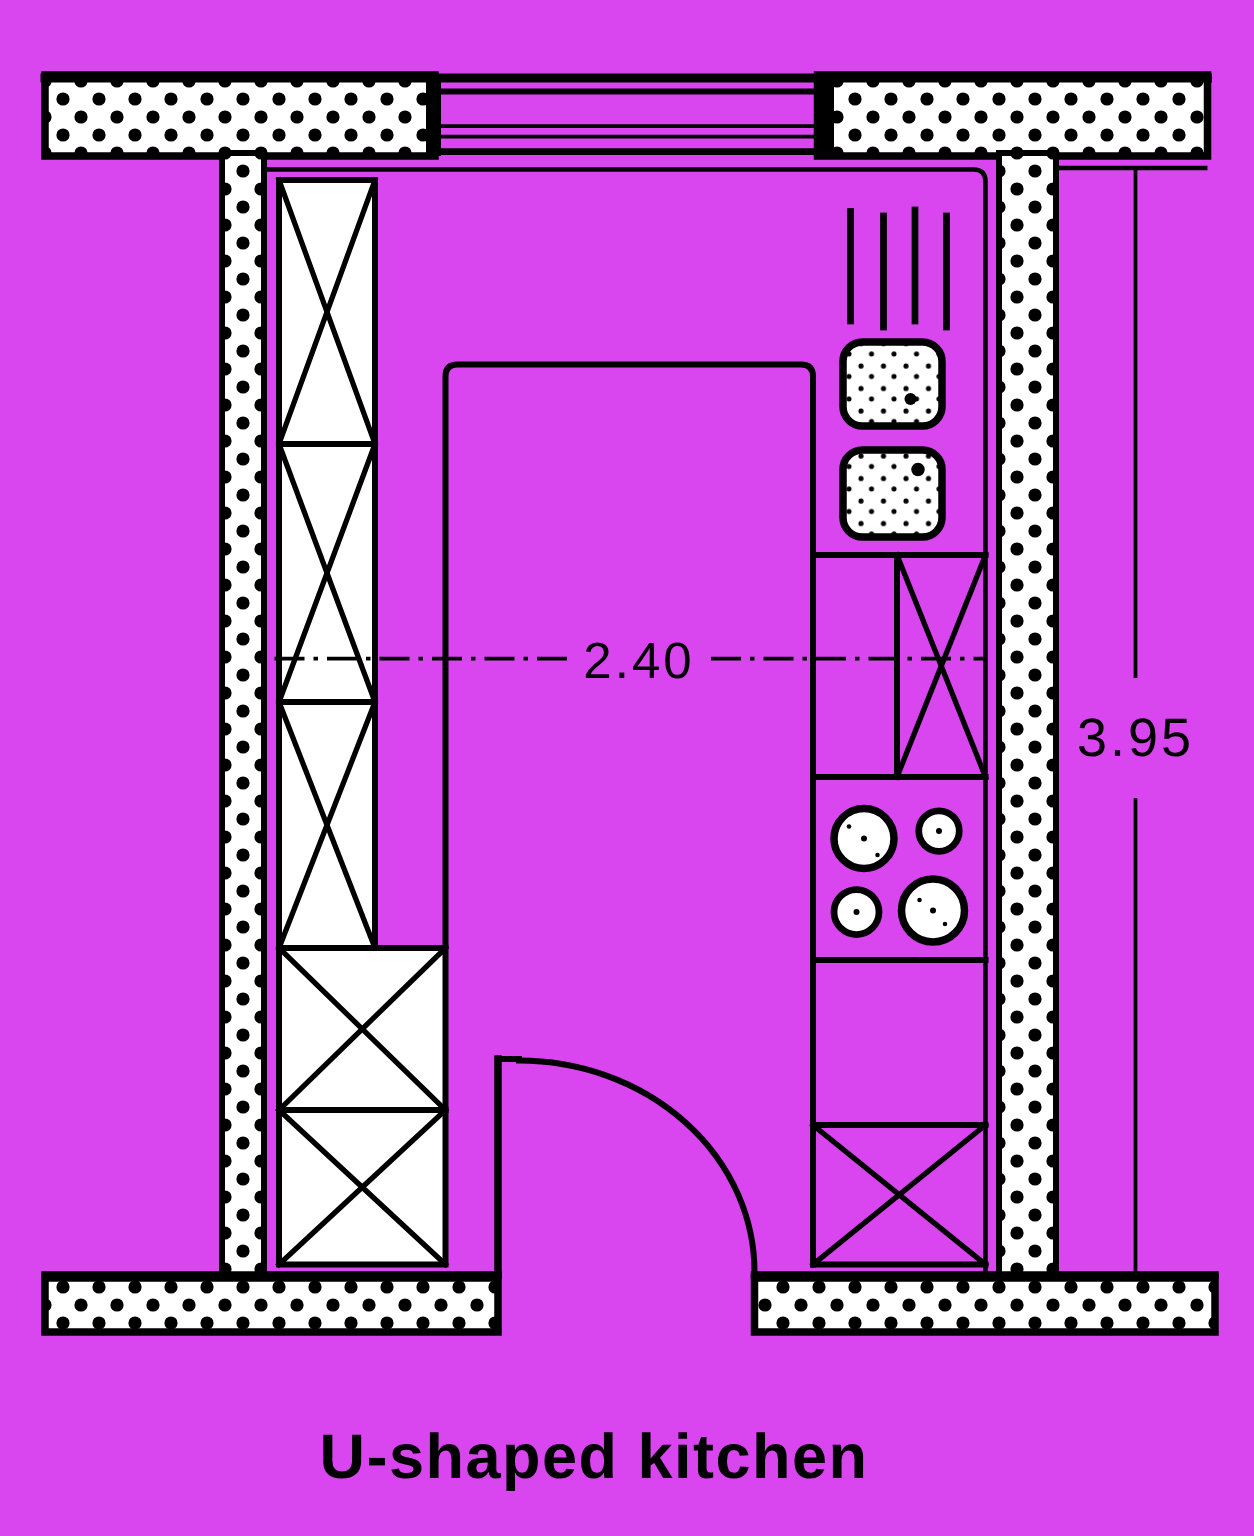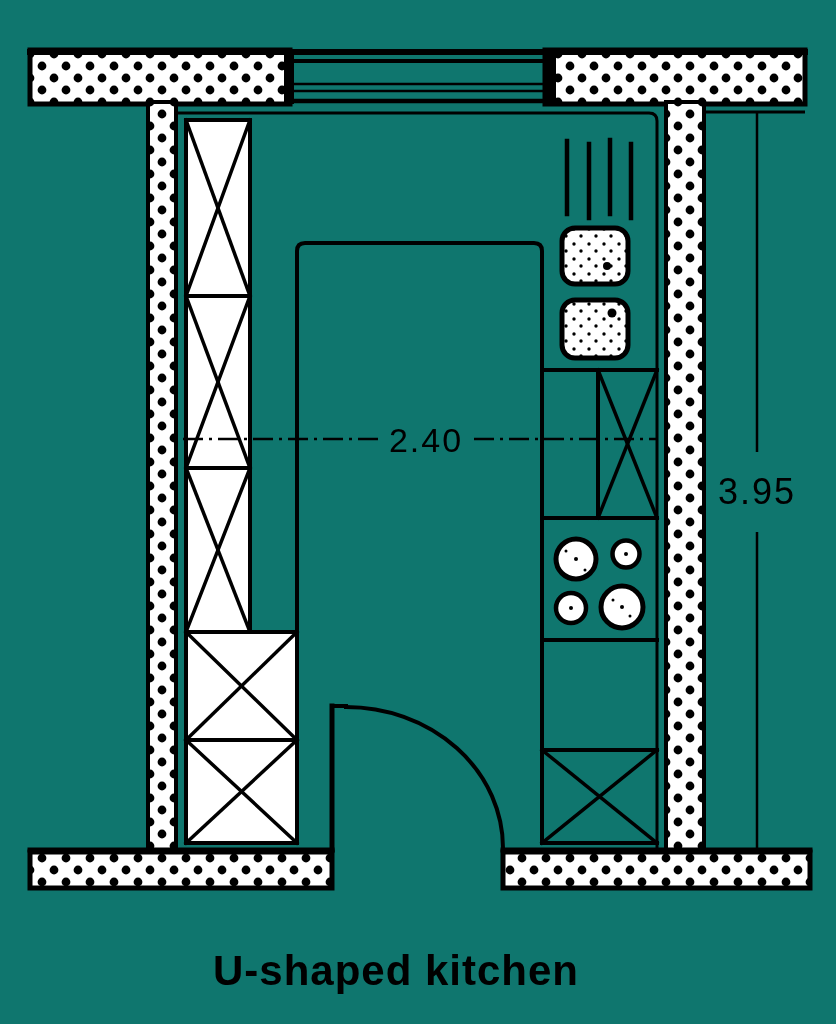--- a/index.html
+++ b/index.html
@@ -7,21 +7,21 @@
     padding: 0;
     background: #ffffff;
     width: 836px;
     height: 1024px;
     font-family: "Liberation Sans", sans-serif;
   }
   .stage {
     position: relative;
     width: 836px;
     height: 1024px;
-    background: #0f766e;
+    background: #d946ef;
     overflow: hidden;
   }
   svg { display: block; }
   text { fill: #000; }
   .dim-text {
     font-size: 34px;
     letter-spacing: 2px;
     font-family: "Liberation Sans", sans-serif;
   }
   .caption-text {

